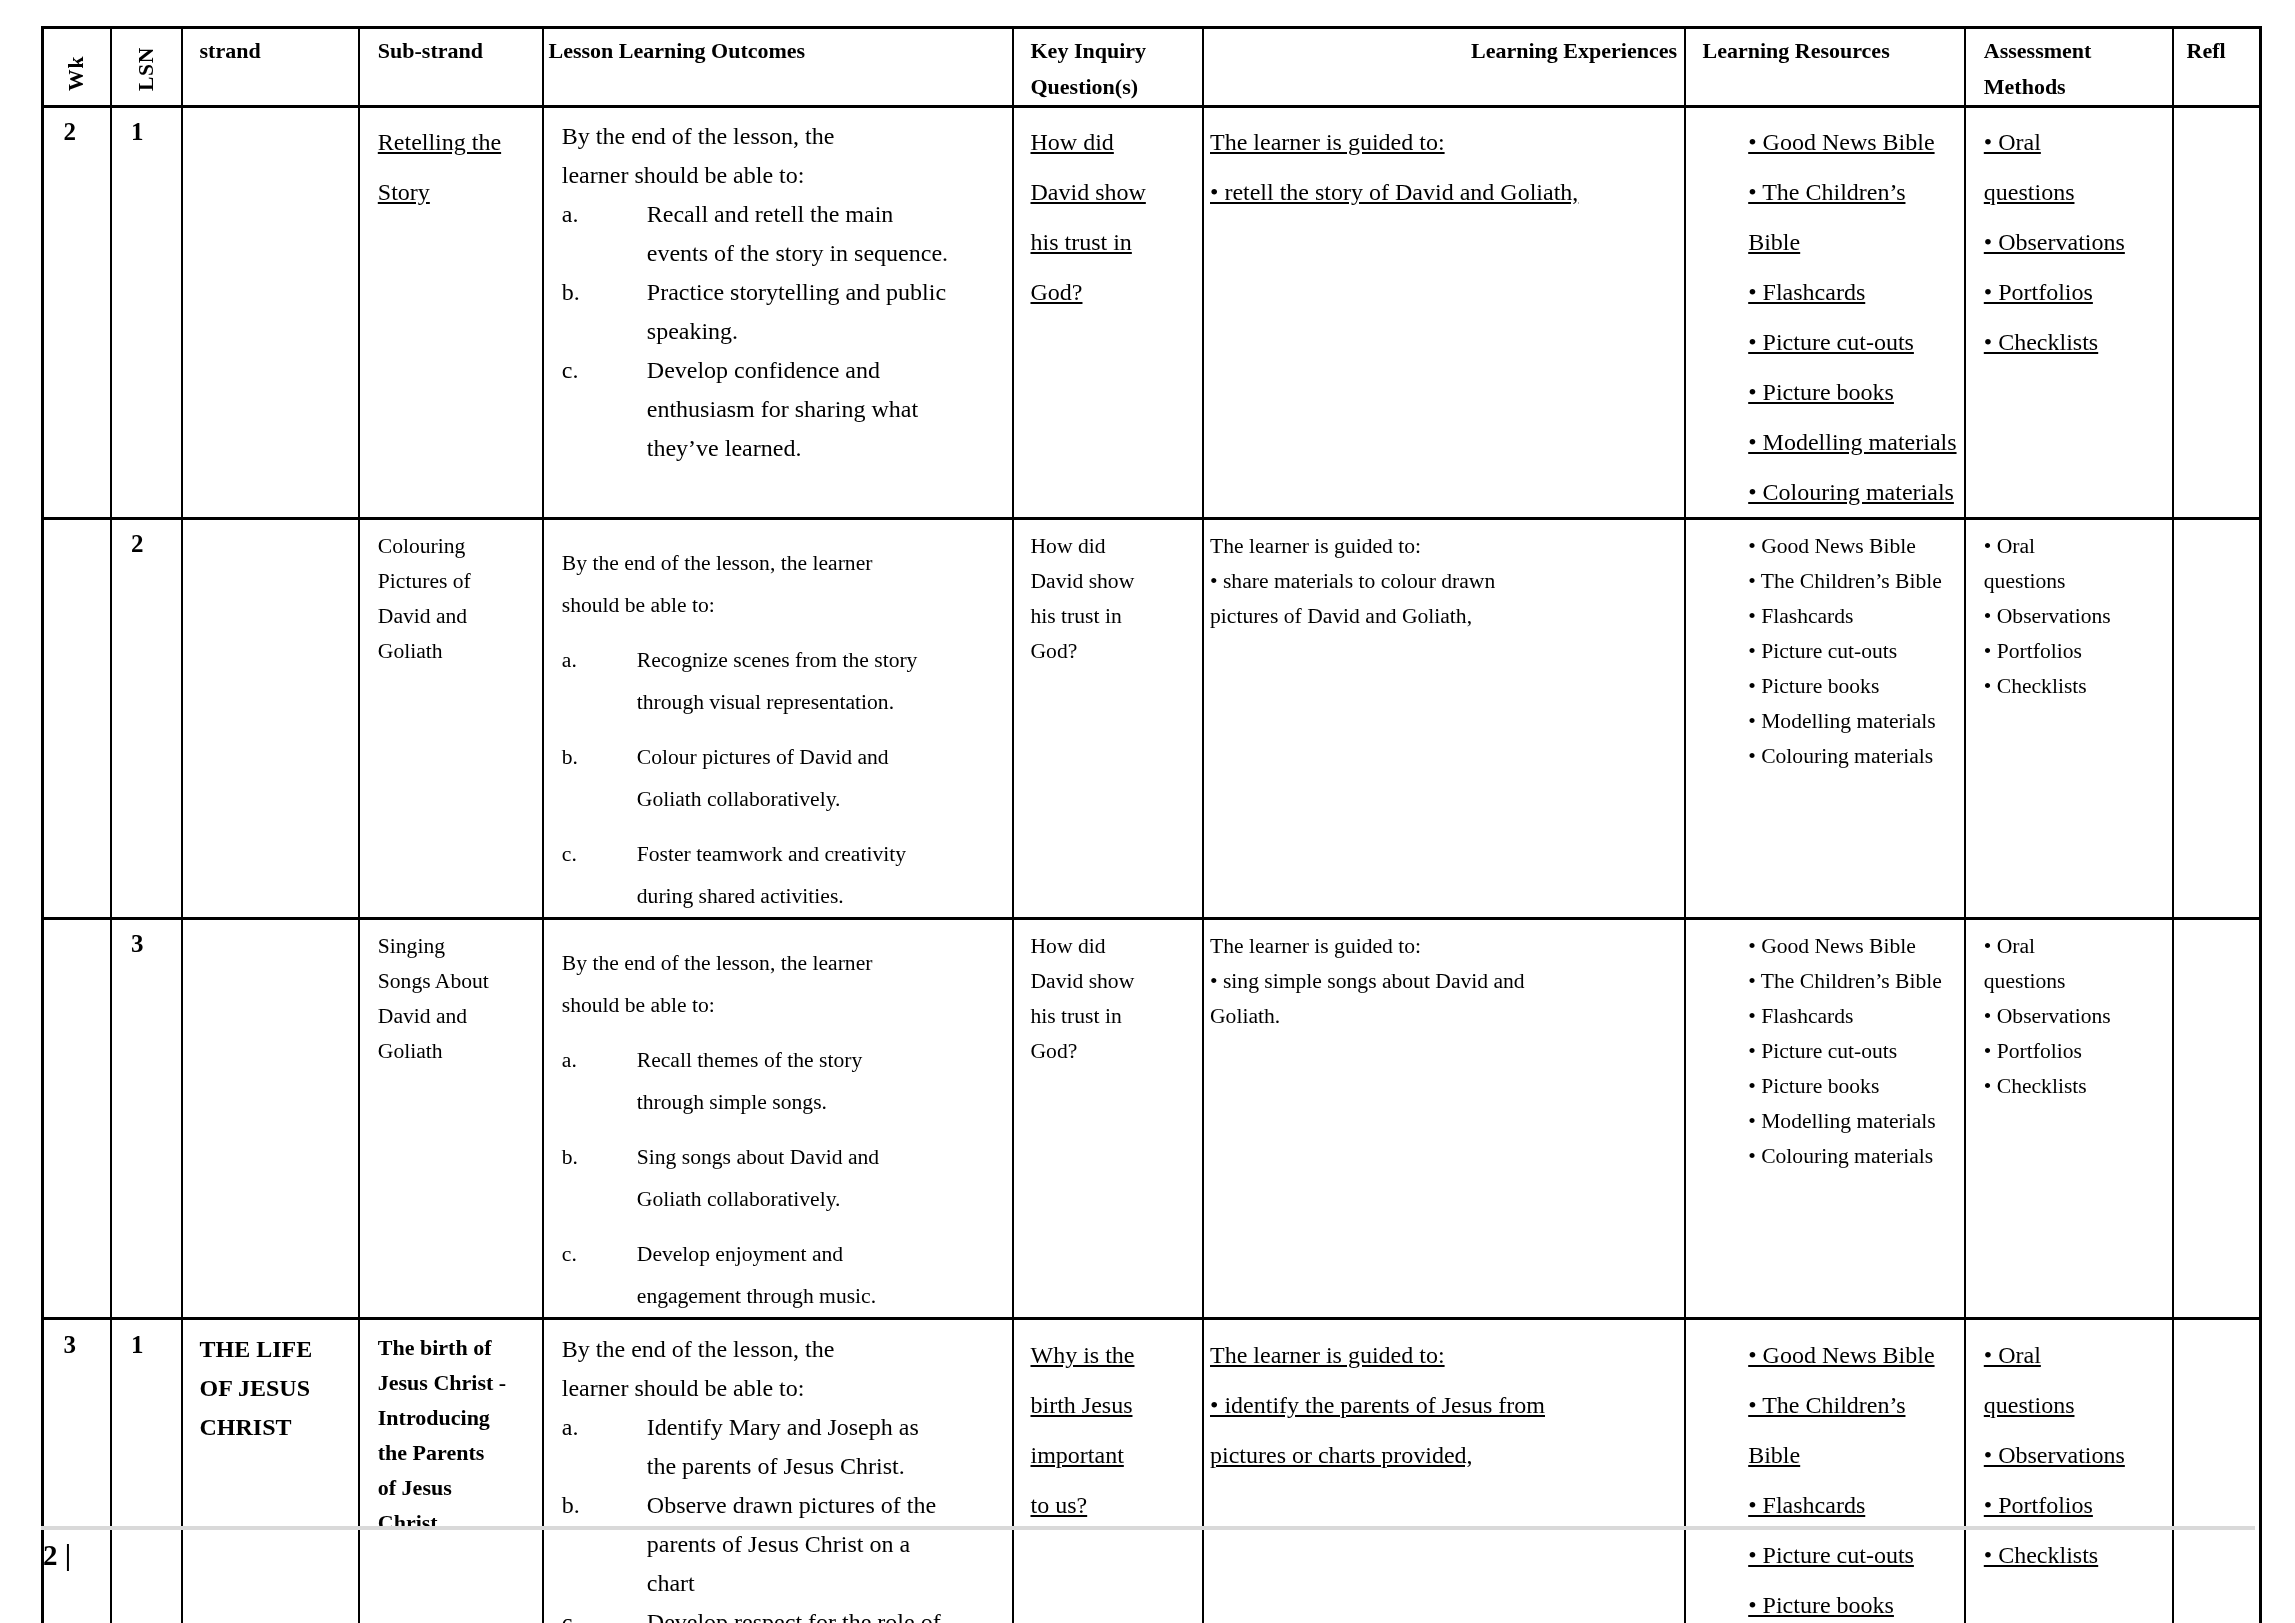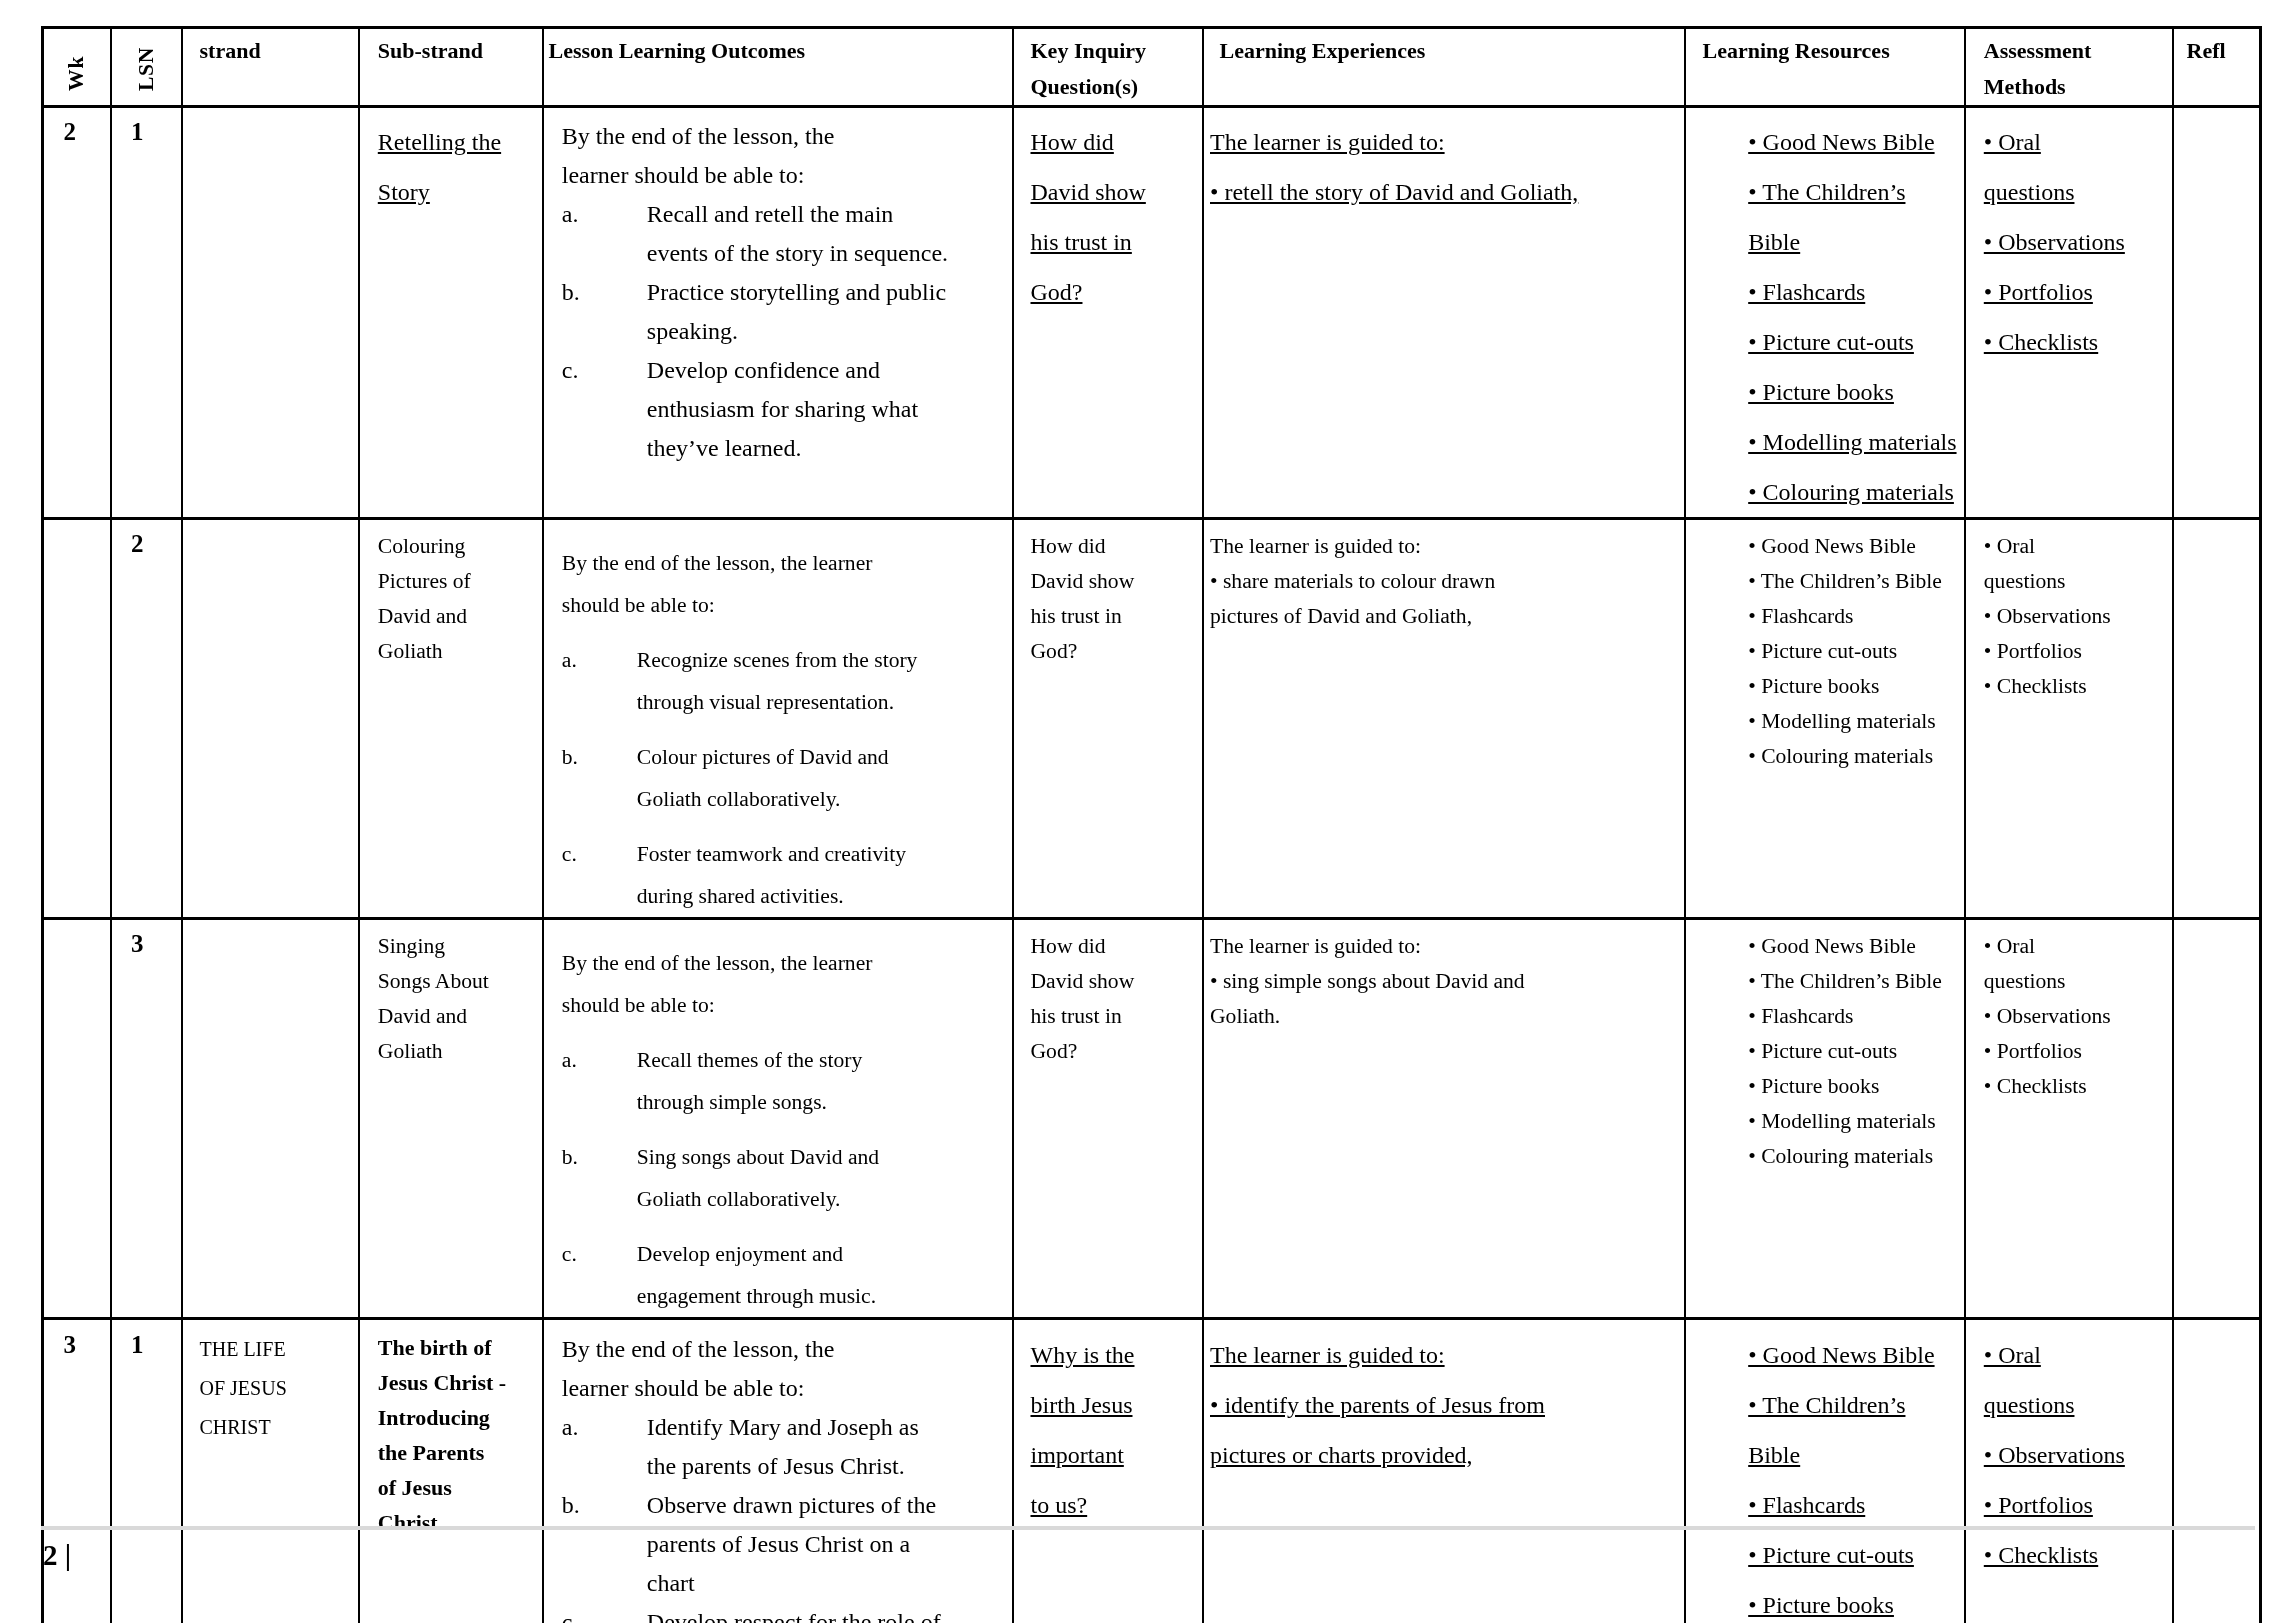--- a/index.html
+++ b/index.html
@@ -21,21 +21,21 @@
   }
   th,td{
     border-left:2px solid #000;border-right:2px solid #000;
     border-top:3.3px solid #000;border-bottom:3.3px solid #000;
     vertical-align:top;text-align:left;
     padding:0;margin:0;
     overflow:hidden;
   }
   thead th{border-bottom:3.9px solid #000;font-weight:bold;font-size:22px;}
   .hpad{padding:3.9px 6.5px 0 17px;line-height:36px;font-weight:bold;}
-  .hpad.tight{padding-left:16px;}
+  .hpad.tight{padding-left:1px;text-align:right;}
   .hpad.sub{padding-left:18.3px;}
   .hpad.out{padding-left:5px;}
   .hpad.res{padding-left:17px;}
   .hpad.ass{padding-left:18.3px;}
   .hpad.refl{padding-left:13px;}
   th.vert{vertical-align:bottom;text-align:center;}
   .vtxt{
     display:inline-block;
     writing-mode:vertical-rl;
     transform:rotate(180deg);
@@ -47,21 +47,21 @@
   .pre{white-space:pre-line;}
 
   tr.big{font-size:24px;}
   tr.small{font-size:21.6px;}
   tr.big  .flow{line-height:39px;}
   tr.big  .spread{line-height:50px;text-decoration:underline;}
   tr.small .flow{line-height:42px;margin-top:13px;}
   tr.small .spread{line-height:35px;}
 
   .num{font-weight:bold;font-size:25px;padding:9.2px 2.6px 0 19.6px;line-height:1.2;}
-  .strand-block{font-weight:normal;font-size:20px;line-height:39px;padding:9.2px 5.2px 0 17px;}
+  .strand-block{font-weight:bold;font-size:24px;line-height:39px;padding:9.2px 5.2px 0 17px;}
   .sub-block{padding:9.2px 5.2px 0 18.3px;}
   .sub-compact{font-size:22px;line-height:35px;font-weight:bold;}
   .out-pad{padding:9.2px 7.9px 0 18.3px;}
   .kiq-pad{padding:9.2px 5.2px 0 17px;}
   .exp-pad{padding:9.2px 9.2px 0 6.5px;}
   .res-pad{padding:9.2px 5.2px 0 15.7px;margin-left:47px;}
   .ass-pad{padding:9.2px 3.9px 0 18.3px;}
 
   .oli{position:relative;padding-left:85px;}
   tr.small .oli{padding-left:75px;}

